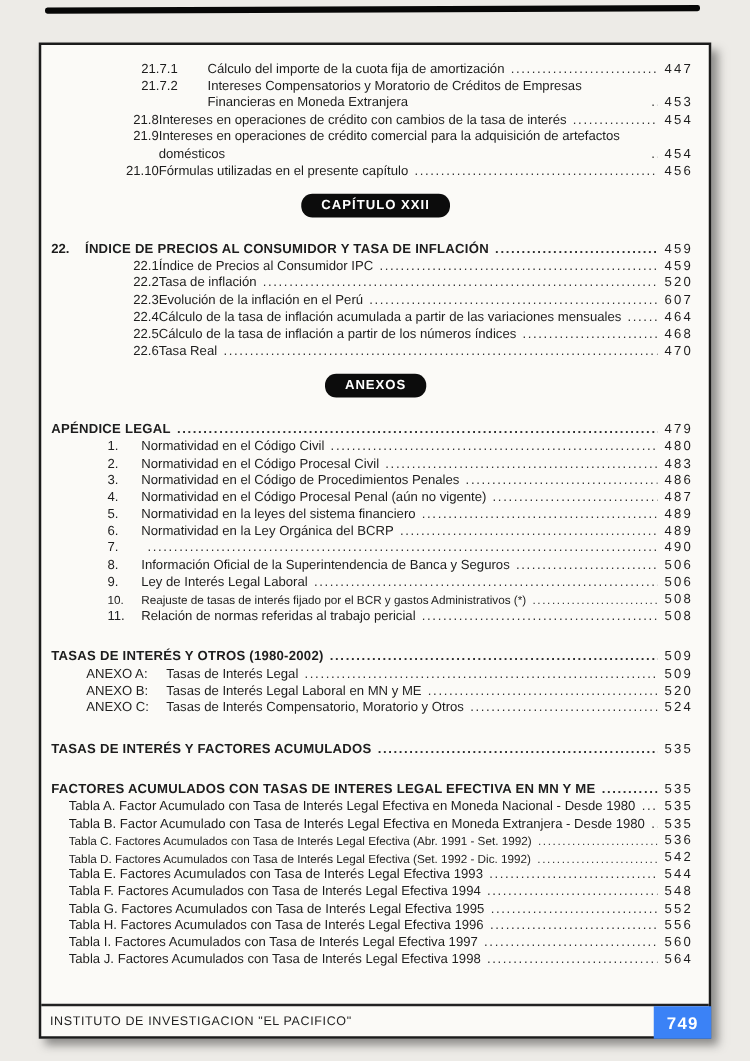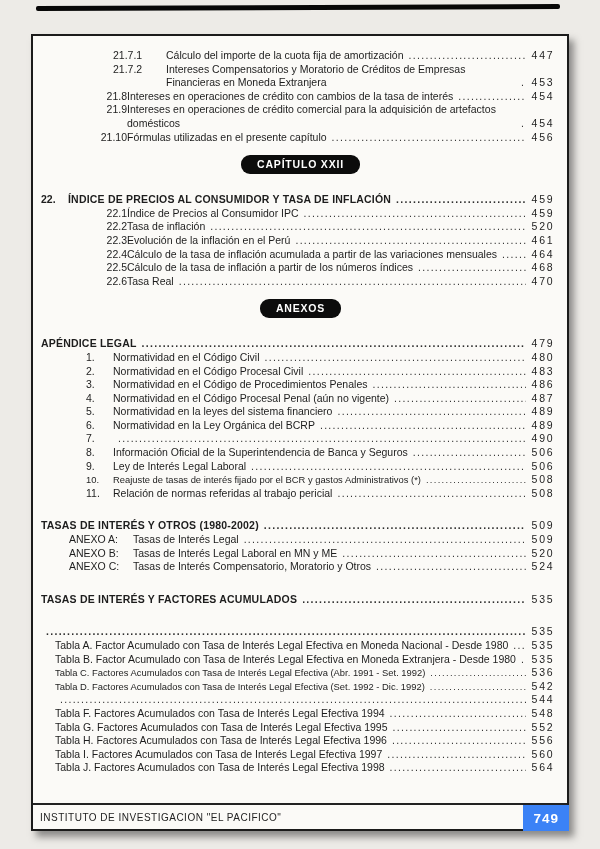--- a/index.html
+++ b/index.html
@@ -168,21 +168,21 @@
         <div class="row lvl-sub1">
           <span class="num">22.2</span>
           <span class="txt">Tasa de inflación</span>
           <span class="dots"></span>
           <span class="pg">520</span>
         </div>
         <div class="row lvl-sub1">
           <span class="num">22.3</span>
           <span class="txt">Evolución de la inflación en el Perú</span>
           <span class="dots"></span>
-          <span class="pg">461</span>
+          <span class="pg">607</span>
         </div>
         <div class="row lvl-sub1">
           <span class="num">22.4</span>
           <span class="txt">Cálculo de la tasa de inflación acumulada a partir de las variaciones mensuales</span>
           <span class="dots"></span>
           <span class="pg">464</span>
         </div>
         <div class="row lvl-sub1">
           <span class="num">22.5</span>
           <span class="txt">Cálculo de la tasa de inflación a partir de los números índices</span>
@@ -292,20 +292,21 @@
           <span class="txt">Tasas de Interés Compensatorio, Moratorio y Otros</span>
           <span class="dots"></span>
           <span class="pg">524</span>
         </div>
         <div class="row lvl-top hdr">
           <span class="txt">TASAS DE INTERÉS Y FACTORES ACUMULADOS</span>
           <span class="dots"></span>
           <span class="pg">535</span>
         </div>
         <div class="row lvl-top hdr">
+          <span class="txt">FACTORES ACUMULADOS CON TASAS DE INTERES LEGAL EFECTIVA EN MN Y ME</span>
           <span class="dots"></span>
           <span class="pg">535</span>
         </div>
         <div class="row lvl-tabla">
           <span class="txt">Tabla A. Factor Acumulado con Tasa de Interés Legal Efectiva en Moneda Nacional - Desde 1980</span>
           <span class="dots"></span>
           <span class="pg">535</span>
         </div>
         <div class="row lvl-tabla">
           <span class="txt">Tabla B. Factor Acumulado con Tasa de Interés Legal Efectiva en Moneda Extranjera - Desde 1980</span>
@@ -316,20 +317,21 @@
           <span class="txt">Tabla C. Factores Acumulados con Tasa de Interés Legal Efectiva (Abr. 1991 - Set. 1992)</span>
           <span class="dots"></span>
           <span class="pg">536</span>
         </div>
         <div class="row lvl-tabla condensed">
           <span class="txt">Tabla D. Factores Acumulados con Tasa de Interés Legal Efectiva (Set. 1992 - Dic. 1992)</span>
           <span class="dots"></span>
           <span class="pg">542</span>
         </div>
         <div class="row lvl-tabla">
+          <span class="txt">Tabla E. Factores Acumulados con Tasa de Interés Legal Efectiva 1993</span>
           <span class="dots"></span>
           <span class="pg">544</span>
         </div>
         <div class="row lvl-tabla">
           <span class="txt">Tabla F. Factores Acumulados con Tasa de Interés Legal Efectiva 1994</span>
           <span class="dots"></span>
           <span class="pg">548</span>
         </div>
         <div class="row lvl-tabla">
           <span class="txt">Tabla G. Factores Acumulados con Tasa de Interés Legal Efectiva 1995</span>

